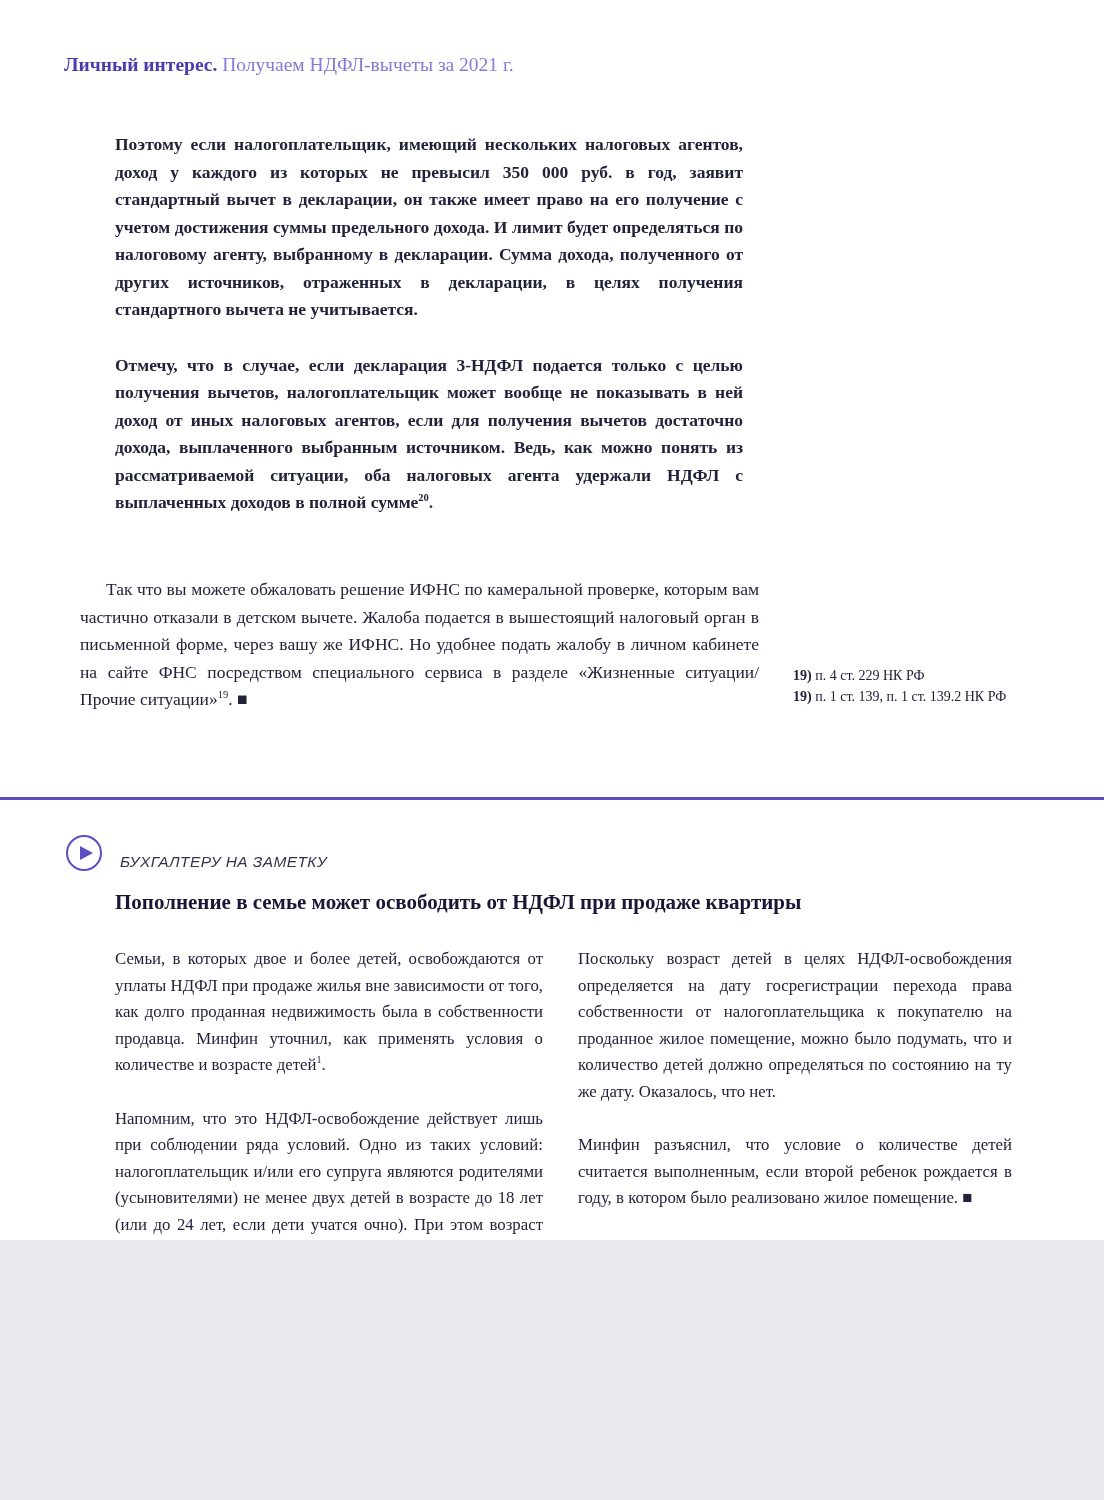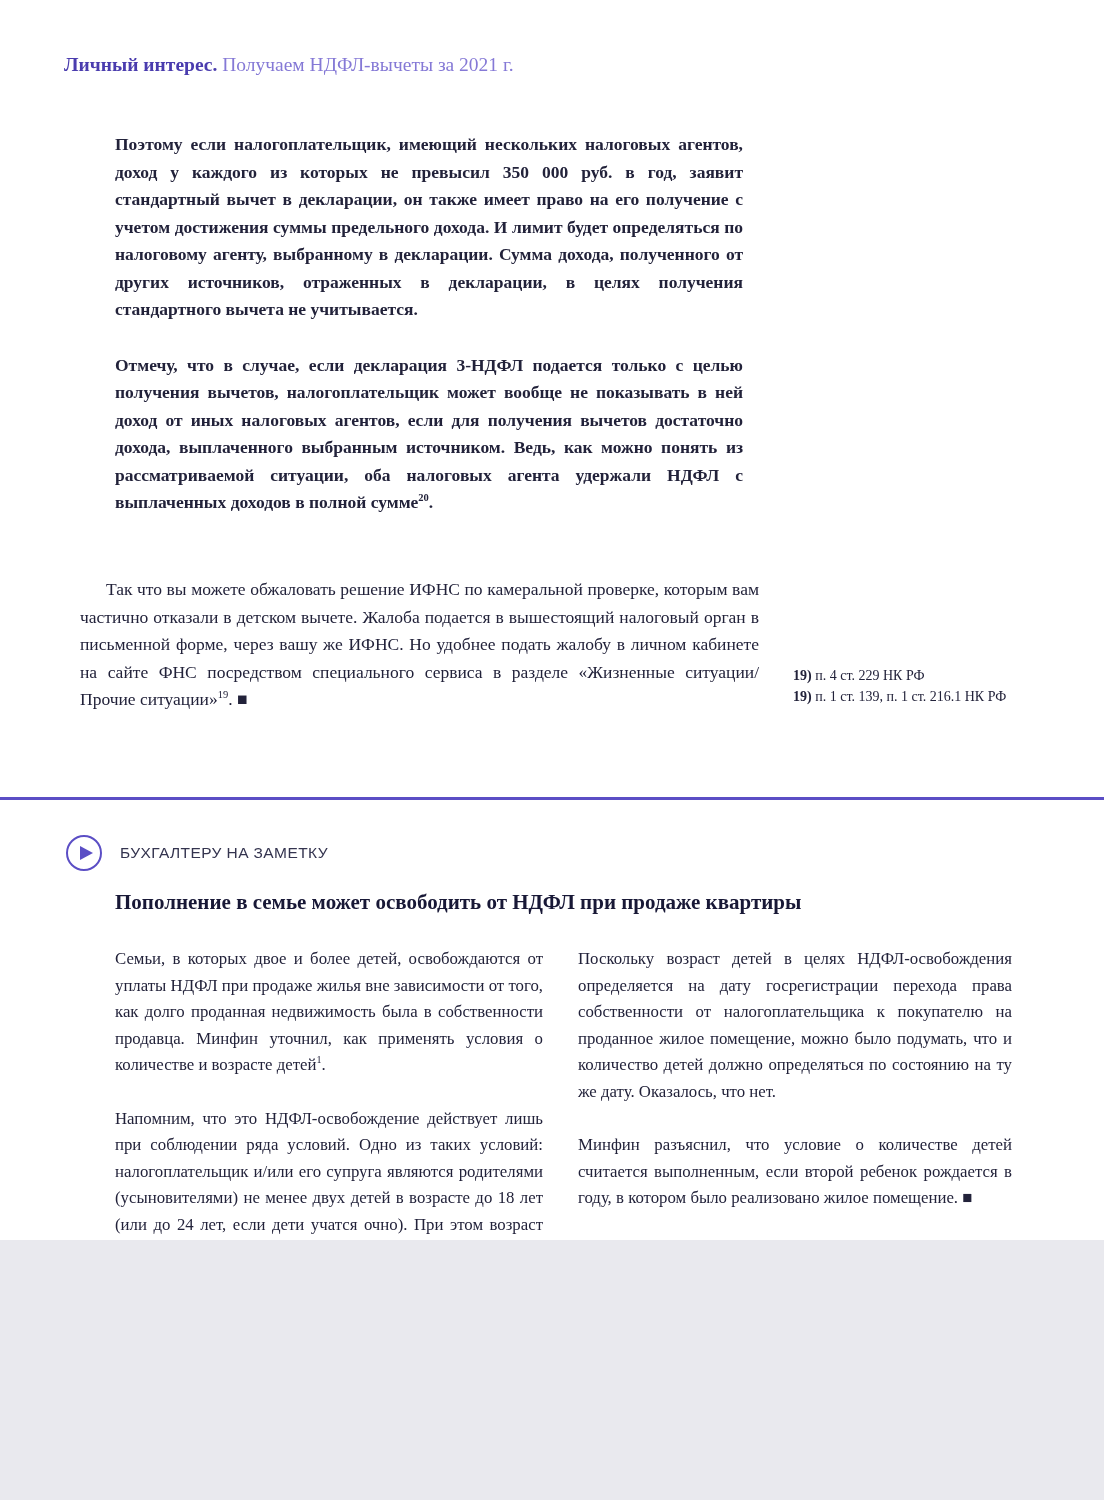--- a/index.html
+++ b/index.html
@@ -64,22 +64,23 @@
     left: 0; top: 797px;
     width: 1104px; height: 3px;
     background: var(--accent, #5b4ec5);
   }
 
   
   .kicker-row {
     position: absolute;
     left: 66px; top: 835px;
     display: flex;
-    align-items: center;
+    align-items: flex-end;
     gap: 18px;
+    font-style: italic;
   }
   .play-icon {
     width: 36px; height: 36px;
     box-sizing: border-box;
     border: 2px solid var(--accent, #5b4ec5);
     border-radius: 50%;
     position: relative;
     flex: 0 0 auto;
   }
   .play-tri {
@@ -158,21 +159,21 @@
 
   <section class="block-indent">
     <p>Поэтому если налогоплательщик, имеющий нескольких налоговых агентов, доход у каждого из которых не превысил 350 000 руб. в год, заявит стандартный вычет в декларации, он также имеет право на его получение с учетом достижения суммы предельного дохода. И лимит будет определяться по налоговому агенту, выбранному в декларации. Сумма дохода, полученного от других источников, отраженных в декларации, в целях получения стандартного вычета не учитывается.</p>
     <p>Отмечу, что в случае, если декларация 3-НДФЛ подается только с целью получения вычетов, налогоплательщик может вообще не показывать в ней доход от иных налоговых агентов, если для получения вычетов достаточно дохода, выплаченного выбранным источником. Ведь, как можно понять из рассматриваемой ситуации, оба налоговых агента удержали НДФЛ с выплаченных доходов в полной сумме<sup>20</sup>.</p>
   </section>
 
   <p class="p-full">Так что вы можете обжаловать решение ИФНС по камеральной проверке, которым вам частично отказали в детском вычете. Жалоба подается в вышестоящий налоговый орган в письменной форме, через вашу же ИФНС. Но удобнее подать жалобу в личном кабинете на сайте ФНС посредством специального сервиса в разделе «Жизненные ситуации/Прочие ситуации»<sup>19</sup>. ■</p>
 
   <aside class="footnotes">
     <p class="fn"><b>19)</b> <span>п. 4 ст. 229 НК РФ</span></p>
-    <p class="fn"><b>19)</b> <span>п. 1 ст. 139, п. 1 ст. 216.1 НК РФ</span></p>
+    <p class="fn"><b>19)</b> <span>п. 1 ст. 139, п. 1 ст. 139.2 НК РФ</span></p>
   </aside>
 
   <div class="divider"></div>
 
   <div class="kicker-row">
     <span class="play-icon">
         <span class="play-tri"></span>
       </span>
     <span class="kicker-label">БУХГАЛТЕРУ НА ЗАМЕТКУ</span>
   </div>

